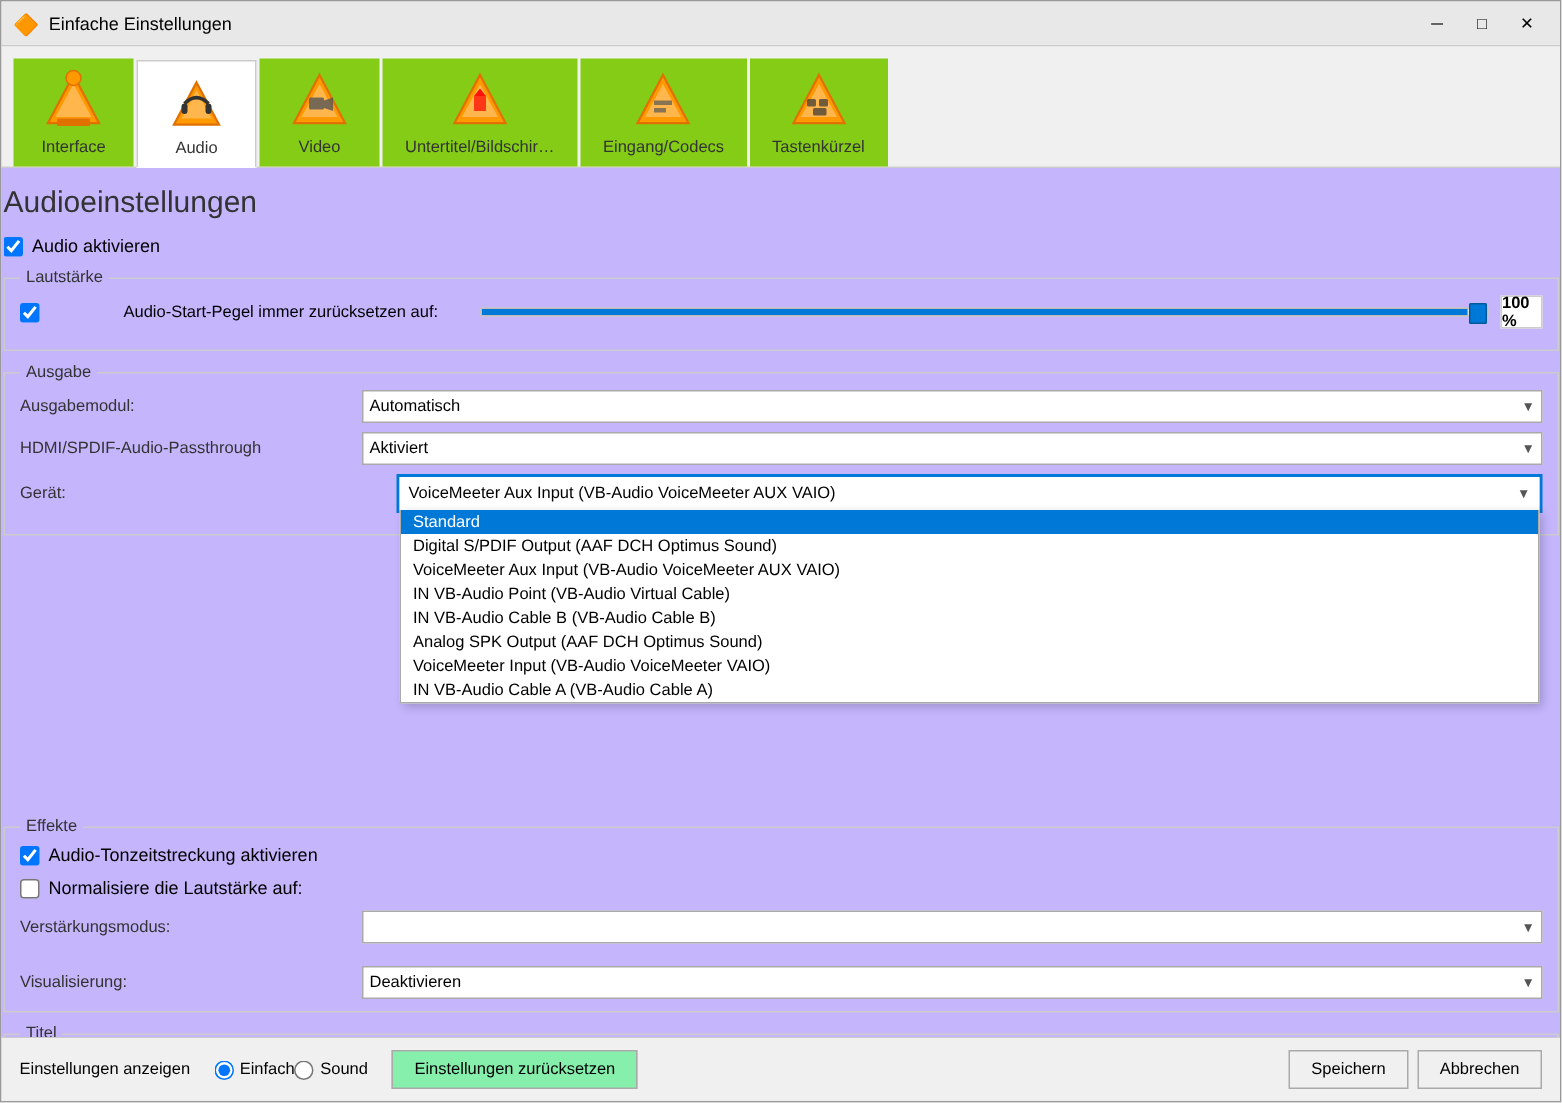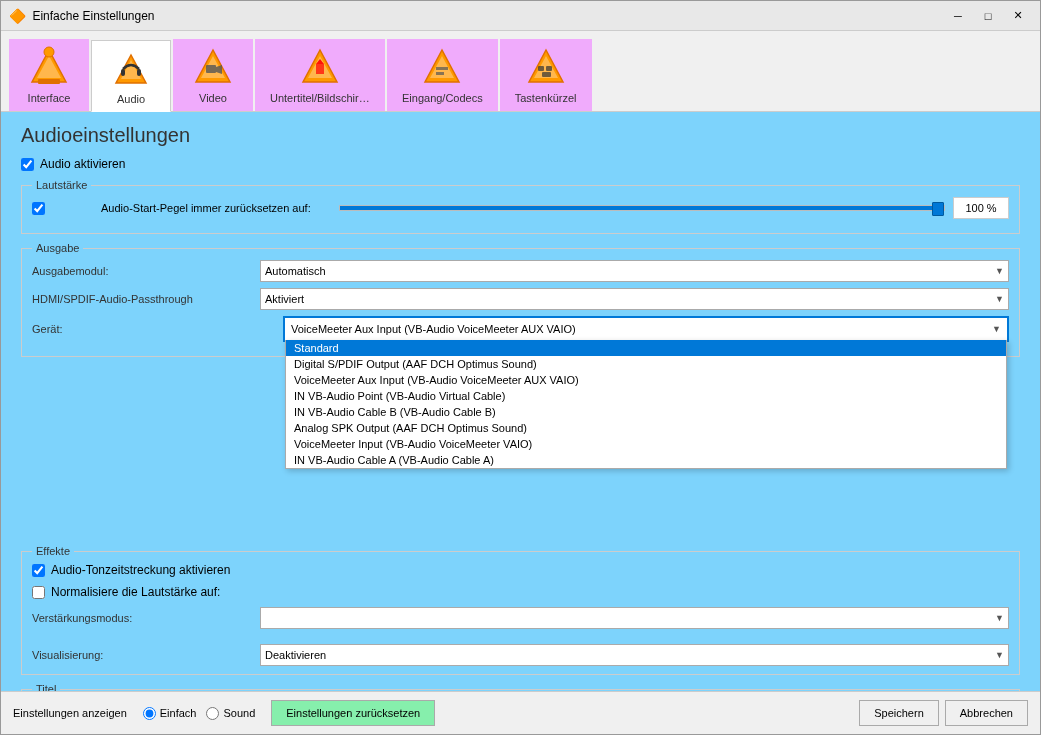--- a/index.html
+++ b/index.html
@@ -63,21 +63,21 @@
       border-bottom: 1px solid #ccc;
     }
     .tab {
       display: flex;
       flex-direction: column;
       align-items: center;
       padding: 6px 14px 6px 14px;
       cursor: pointer;
       min-width: 80px;
       border: 1px solid transparent;
-      background: #f0abfc;
+      background: #84cc16;
       font-size: 11px;
       color: #333;
       gap: 4px;
     }
     .tab.active {
       background: white;
       border: 1px solid #ccc;
       border-bottom: 1px solid white;
       margin-bottom: -1px;
       z-index: 2;
@@ -87,22 +87,22 @@
       height: 42px;
       display: flex;
       align-items: center;
       justify-content: center;
       font-size: 28px;
     }
     .tab-label { font-size: 11px; text-align: center; }
 
     .content {
       flex: 1;
-      background: #7dd3fc;
-      padding: 12px 20px;
+      background: #c4b5fd;
+      padding: 12px 1px;
       overflow-y: auto;
       position: relative;
     }
     .page-title {
       font-size: 20px;
       font-weight: 300;
       margin-bottom: 10px;
       color: #333;
     }
     .section-check {
@@ -144,28 +144,29 @@
     .slider-thumb {
       width: 14px;
       height: 14px;
       background: #0078d7;
       border: 1px solid #005a9e;
       position: absolute;
       top: -6px;
       border-radius: 1px;
     }
     .percent-box {
-      width: 56px;
+      width: 28px;
       height: 22px;
       border: 1px solid #ccc;
       display: flex;
       align-items: center;
       justify-content: center;
       font-size: 11px;
       background: white;
+      font-weight: bold;
     }
     .select-box {
       flex: 1;
       height: 22px;
       border: 1px solid #aaa;
       background: white;
       font-size: 11px;
       padding: 0 4px;
       display: flex;
       align-items: center;
@@ -229,21 +230,21 @@
       gap: 16px;
     }
     .bottom-right {
       display: flex;
       align-items: center;
       gap: 6px;
     }
     .radio-group {
       display: flex;
       align-items: center;
-      gap: 10px;
+      gap: 0;
     }
     .radio-item {
       display: flex;
       align-items: center;
       gap: 4px;
       font-size: 11px;
     }
     .btn {
       height: 26px;
       padding: 0 14px;

